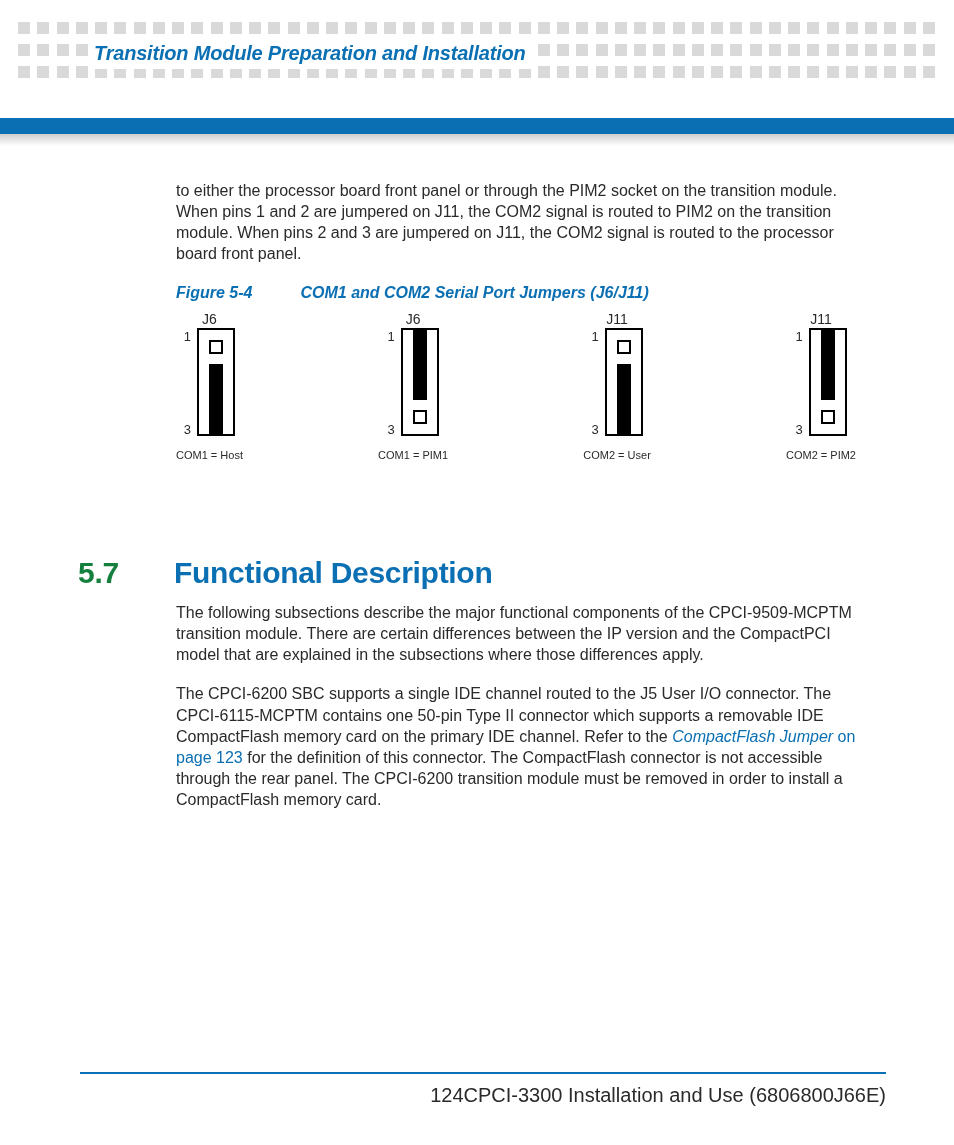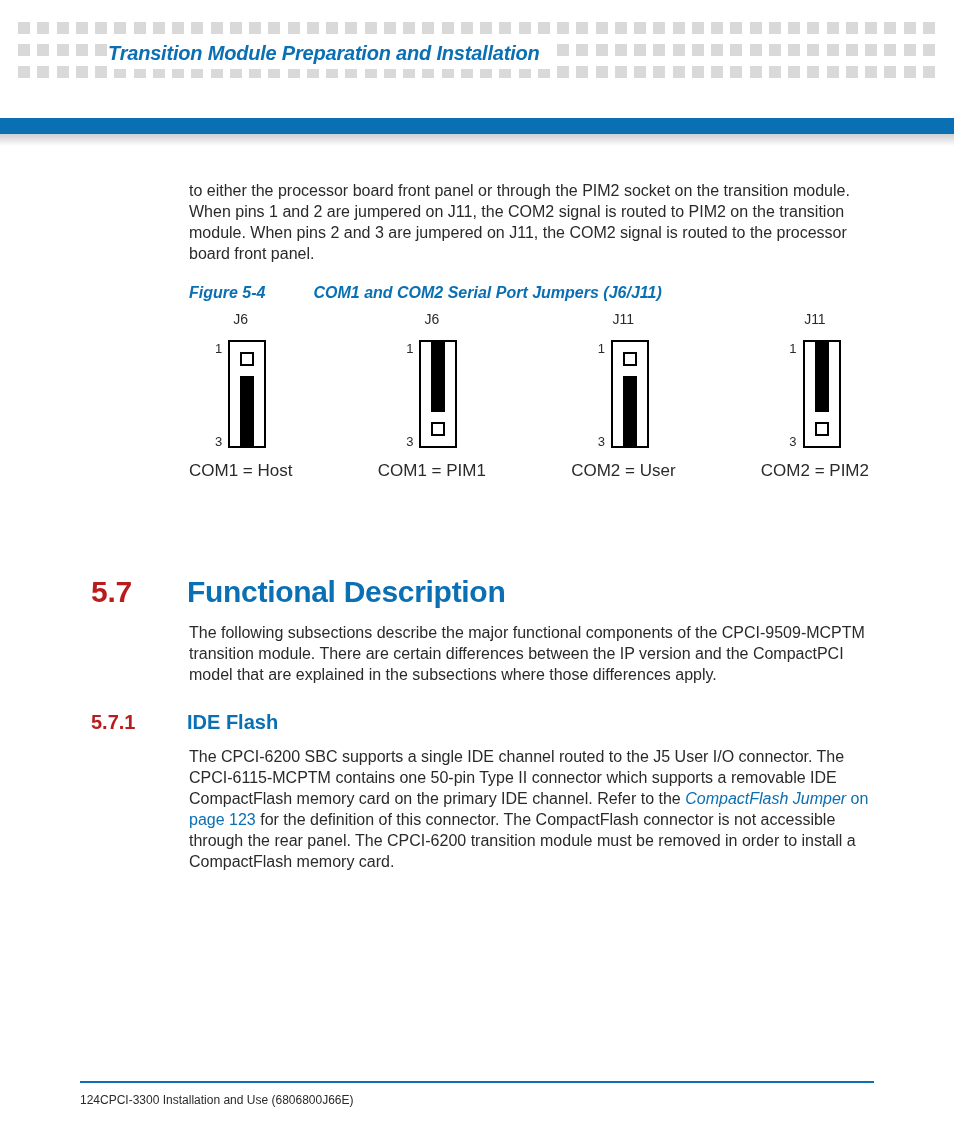--- a/index.html
+++ b/index.html
@@ -6,54 +6,54 @@
   html, body { width: 954px; height: 1145px; background: #fff; font-family: "Segoe UI", "Myriad Pro", Arial, sans-serif; color: #2a2a2a; }
   .page { position: relative; width: 954px; height: 1145px; }
 
   
   .dots { position: absolute; left: 0; right: 0; display: grid; grid-template-columns: repeat(48, 1fr); gap: 6px; padding: 0 18px; }
   .dots div { width: 12px; height: 12px; background: #d9d9d9; }
   .dots.row1 { top: 22px; }
   .dots.row2 { top: 44px; }
   .dots.row3 { top: 66px; }
 
-  .chapter-title { position: absolute; left: 108px; top: 38px; font-size: 20px; font-weight: 700; font-style: italic; color: #0a6fb3; background: #fff; padding: 4px 12px 4px 0; letter-spacing: -0.2px; }
+  .chapter-title { position: absolute; left: 94px; top: 38px; font-size: 20px; font-weight: 700; font-style: italic; color: #0a6fb3; background: #fff; padding: 4px 12px 4px 0; letter-spacing: -0.2px; }
 
   .blue-bar { position: absolute; left: 0; right: 0; top: 108px; height: 26px; background: #0a6fb3; border-top: 10px solid #fff; }
   .shadow { position: absolute; left: 0; right: 0; top: 134px; height: 12px; background: linear-gradient(#cfcfcf, #fff); }
 
-  .body { position: absolute; left: 189px; top: 180px; width: 700px; font-size: 16px; line-height: 1.32; }
+  .body { position: absolute; left: 176px; top: 180px; width: 700px; font-size: 16px; line-height: 1.32; }
   .para { margin-bottom: 18px; }
   .fig-cap { color: #0a6fb3; font-style: italic; font-weight: 600; margin: 18px 0 3px; }
   .fig-num { display: inline-block; width: 120px; }
 
   
   .jumper-row { display: flex; justify-content: space-between; width: 680px; margin-top: 6px; }
   .jgroup { display: flex; flex-direction: column; align-items: center; font-family: Arial, sans-serif; font-size: 14px; font-weight: 400; }
-  .jname { margin-bottom: 12px; text-align: center; }
+  .jname { margin-bottom: 0; text-align: center; }
   .jcore { display: flex; align-items: flex-start; }
   .pinlabels { display: flex; flex-direction: column; justify-content: space-between; height: 110px; margin-right: 6px; font-size: 13px; }
   .jbox { width: 38px; border: 2px solid #000; display: flex; flex-direction: column; }
   .cell { height: 34px; border-bottom: 0 solid #000; display: flex; align-items: center; justify-content: center; }
   .slot { width: 14px; height: 14px; border: 2px solid #000; }
   .strap { width: 14px; background: #000; }
   .strap2 { height: 70px; }
-  .jcaption { margin-top: 10px; font-size: 17px; }
-
-  .sec-num  { color: #b91c1c; font-weight: 700; display: inline-block; }
+  .jcaption { margin-top: 10px; font-size: 11px; }
+
+  .sec-num  { color: #15803d; font-weight: 700; display: inline-block; }
   .sec-h1   { font-size: 30px; margin-bottom: 10px; letter-spacing: -0.3px; }
   .sec-h1 .sec-num { width: 96px; margin-left: -98px; text-align: left; }
   .sec-h1 .sec-title { color: #0a6fb3; font-weight: 700; }
   .sec-h2   { font-size: 20px; margin: 24px 0 10px; }
   .sec-h2 .sec-num { width: 96px; margin-left: -98px; }
   .sec-h2 .sec-title { color: #0a6fb3; font-weight: 700; }
 
   .link { color: #0a6fb3; font-style: italic; }
 
-  .footer { position: absolute; left: 80px; right: 80px; bottom: 38px; border-top: 2px solid #0a6fb3; padding-top: 10px; display: flex; justify-content: flex-start; font-size: 12px; }
+  .footer { position: absolute; left: 80px; right: 68px; bottom: 38px; border-top: 2px solid #0a6fb3; padding-top: 10px; display: flex; justify-content: flex-end; font-size: 20px; }
 </style>
 </head>
 <body>
 
 <div class="page">
   <div class="dots row1">
       <div></div>
       <div></div>
       <div></div>
       <div></div>
@@ -291,23 +291,20 @@
         </div>
       </div>
 
     <div style="height:90px"></div>
 
     <h2 class="sec-h1">
       <span class="sec-num">5.7</span><span class="sec-title">Functional Description</span>
     </h2>
     <p class="para">The following subsections describe the major functional components of the CPCI-9509-MCPTM transition module. There are certain differences between the IP version and the CompactPCI model that are explained in the subsections where those differences apply.</p>
 
-    <h3 class="sec-h2">
-      <span class="sec-num">5.7.1</span><span class="sec-title">IDE Flash</span>
-    </h3>
     <p class="para">
       <span>The CPCI-6200 SBC supports a single IDE channel routed to the J5 User I/O connector. The CPCI-6115-MCPTM contains one 50-pin Type II connector which supports a removable IDE CompactFlash memory card on the primary IDE channel. Refer to the </span><a class="link"><span>CompactFlash Jumper</span><span style="font-style:normal"> on page 123</span></a><span> for the definition of this connector. The CompactFlash connector is not accessible through the rear panel. The CPCI-6200 transition module must be removed in order to install a CompactFlash memory card.</span>
     </p>
   </div>
 
   <div class="footer">
     <span>124</span>
     <span>CPCI-3300 Installation and Use (6806800J66E)</span>
   </div>
 </div>

